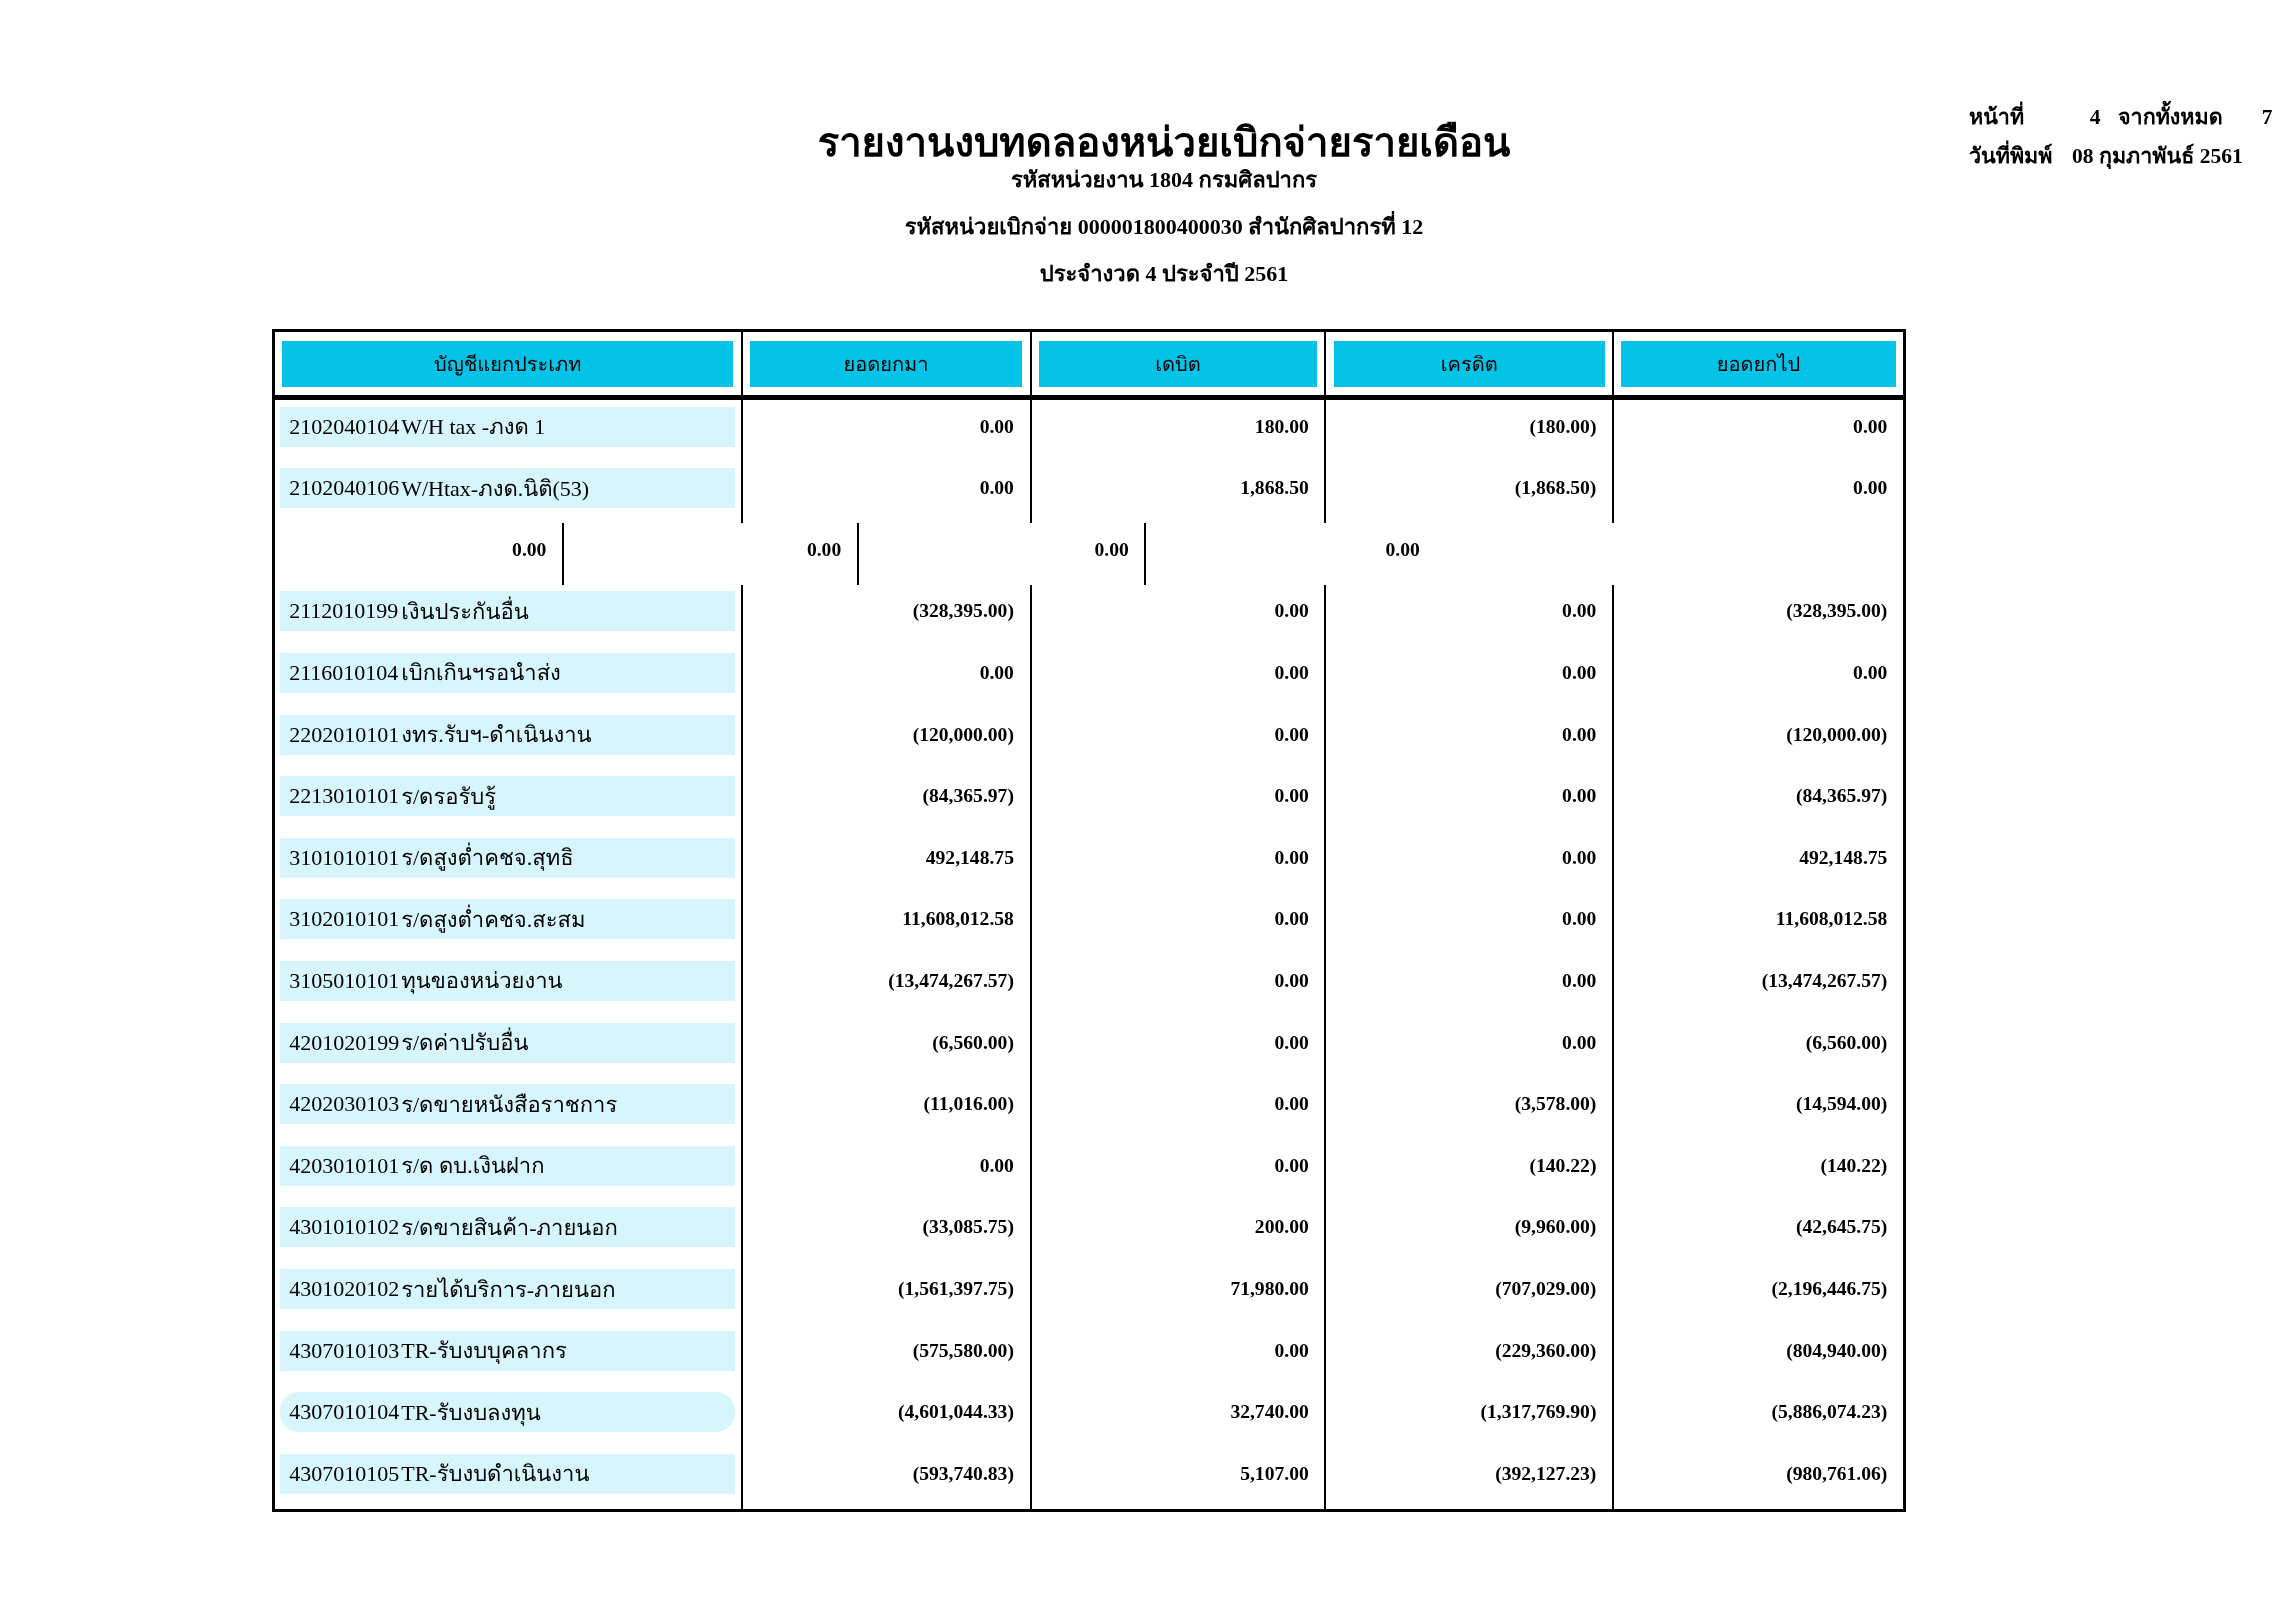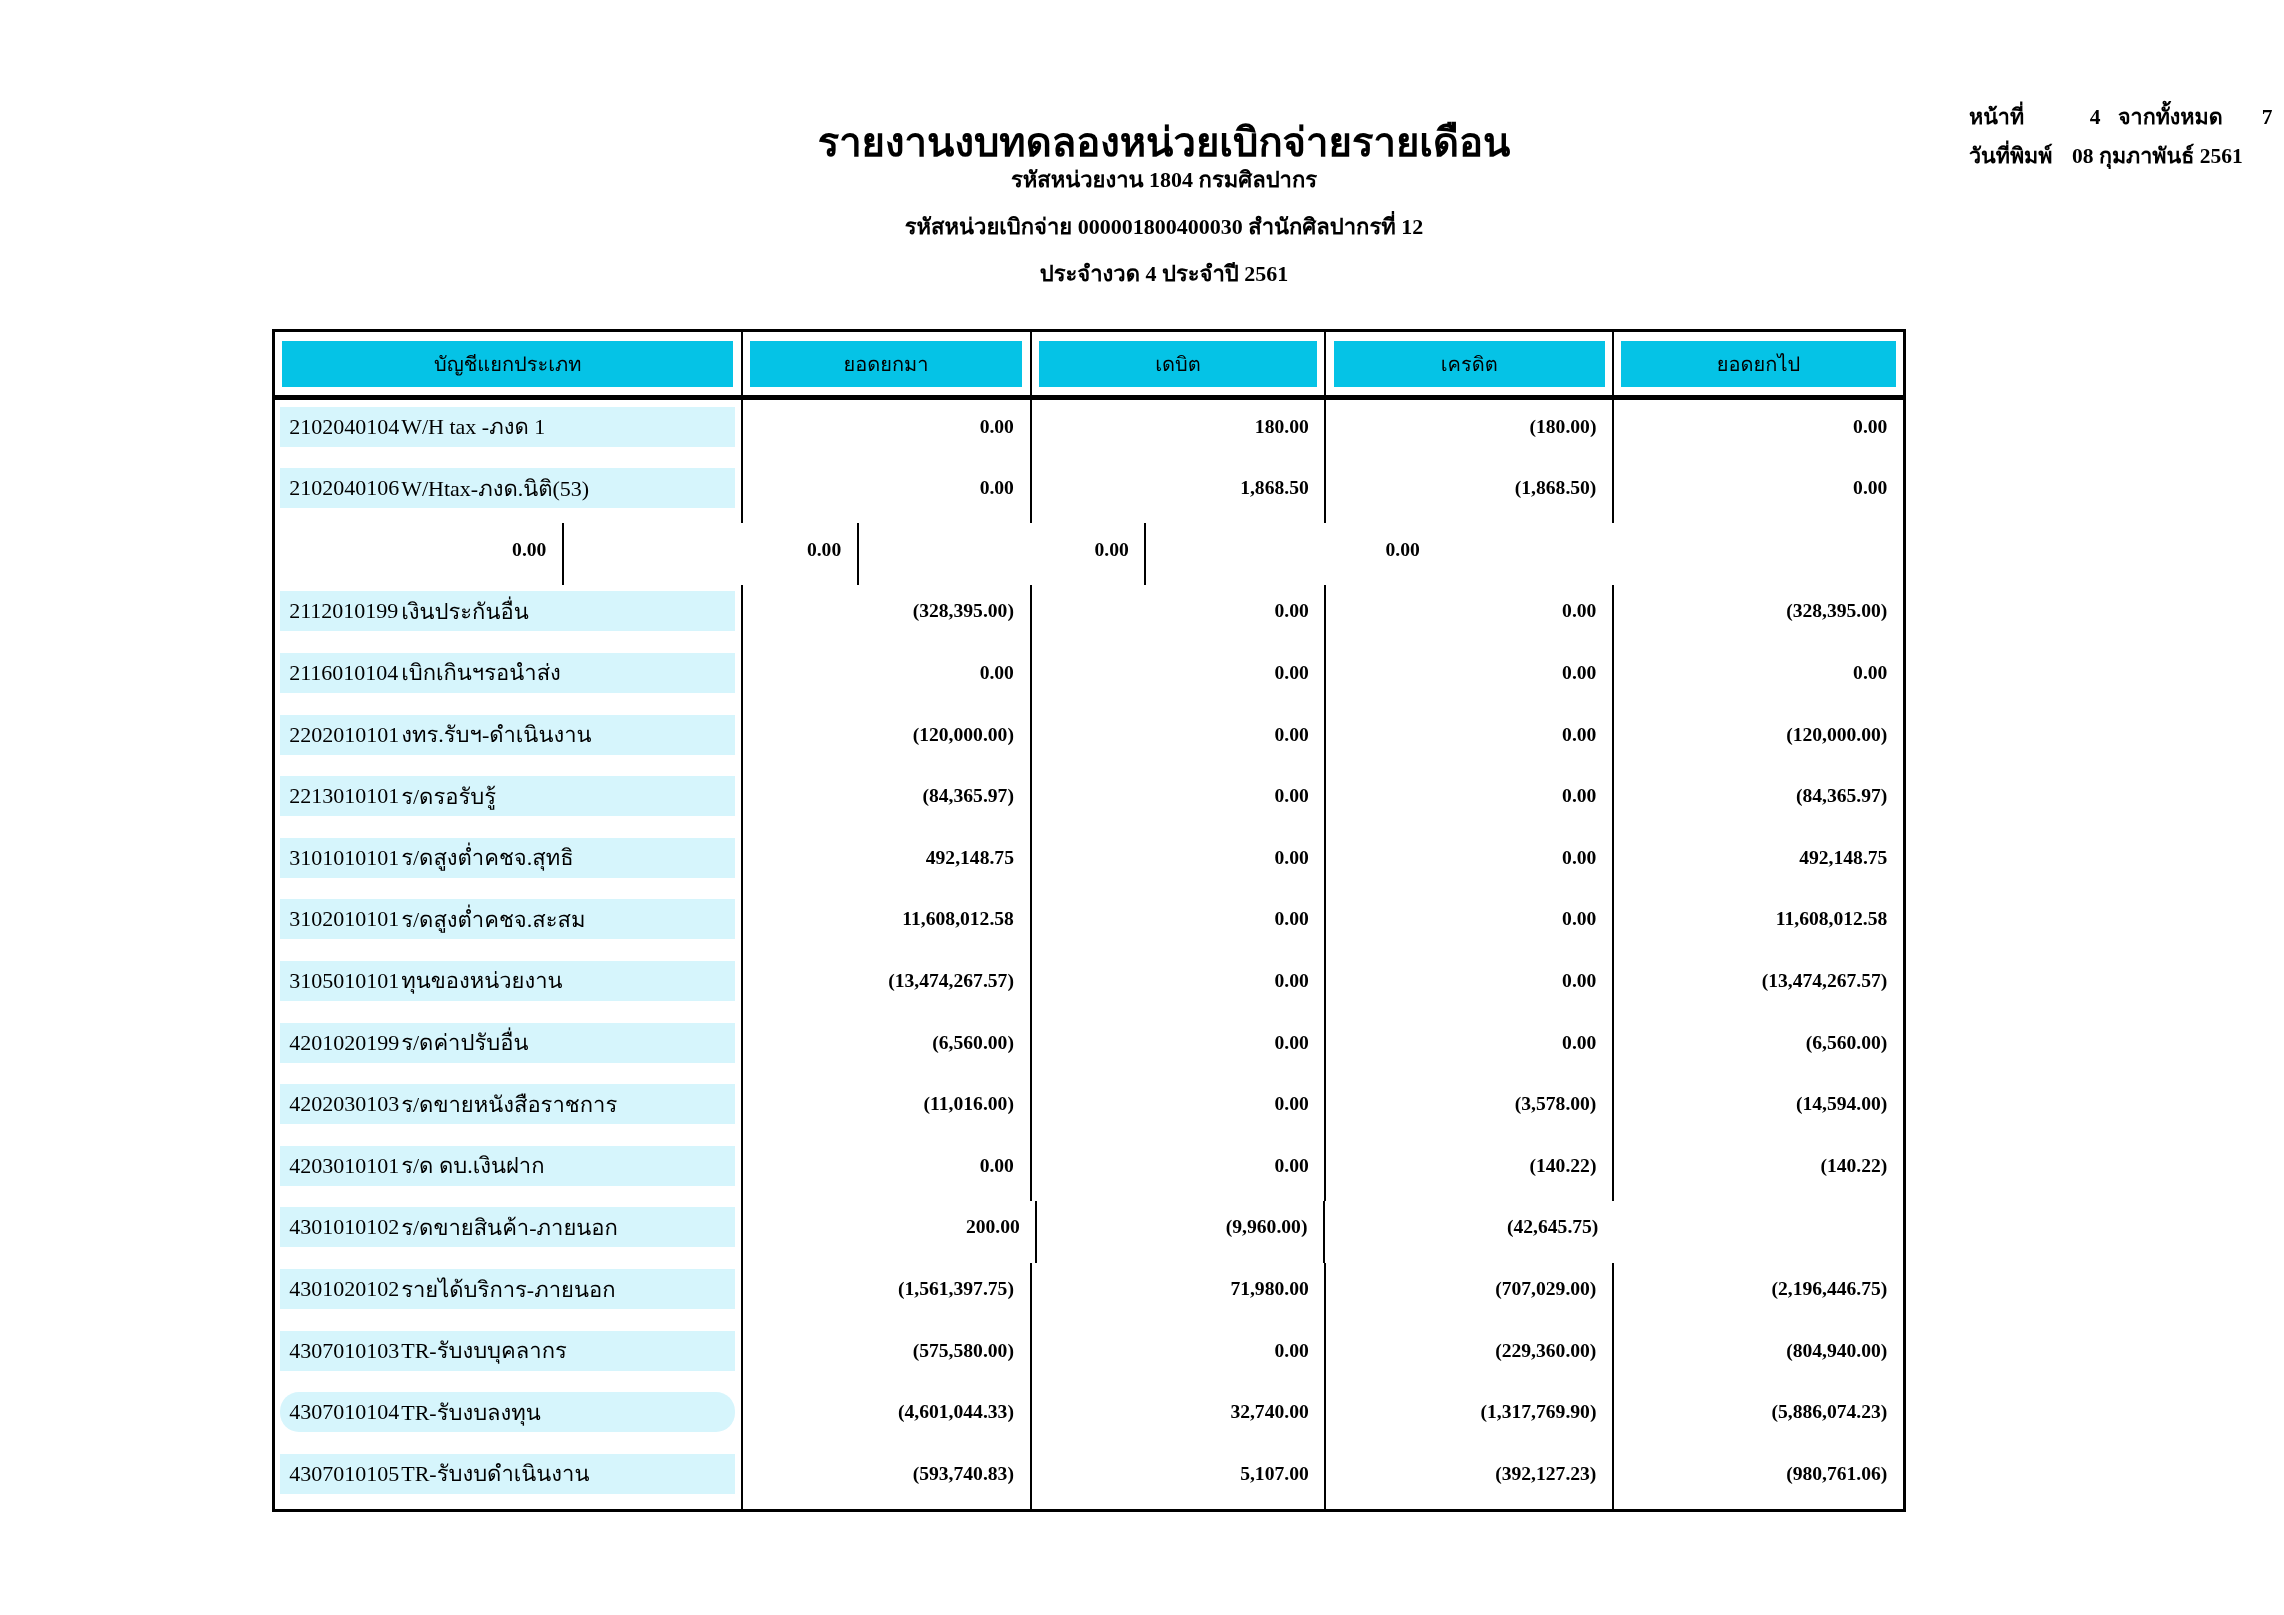--- a/index.html
+++ b/index.html
@@ -361,20 +361,23 @@
       <div class="num">(140.22)</div>
     </div>
   </div>
       <div class="tr">
     <div class="td c1">
       <div class="stripe" style="background: rgb(214, 245, 252);">
         <span class="acct-code">4301010102</span>
         <span class="acct-name">ร/ดขายสินค้า-ภายนอก</span>
       </div>
     </div>
+    <div class="td c2">
+      <div class="num">(33,085.75)</div>
+    </div>
     <div class="td c3">
       <div class="num">200.00</div>
     </div>
     <div class="td c4">
       <div class="num">(9,960.00)</div>
     </div>
     <div class="td c5">
       <div class="num">(42,645.75)</div>
     </div>
   </div>

